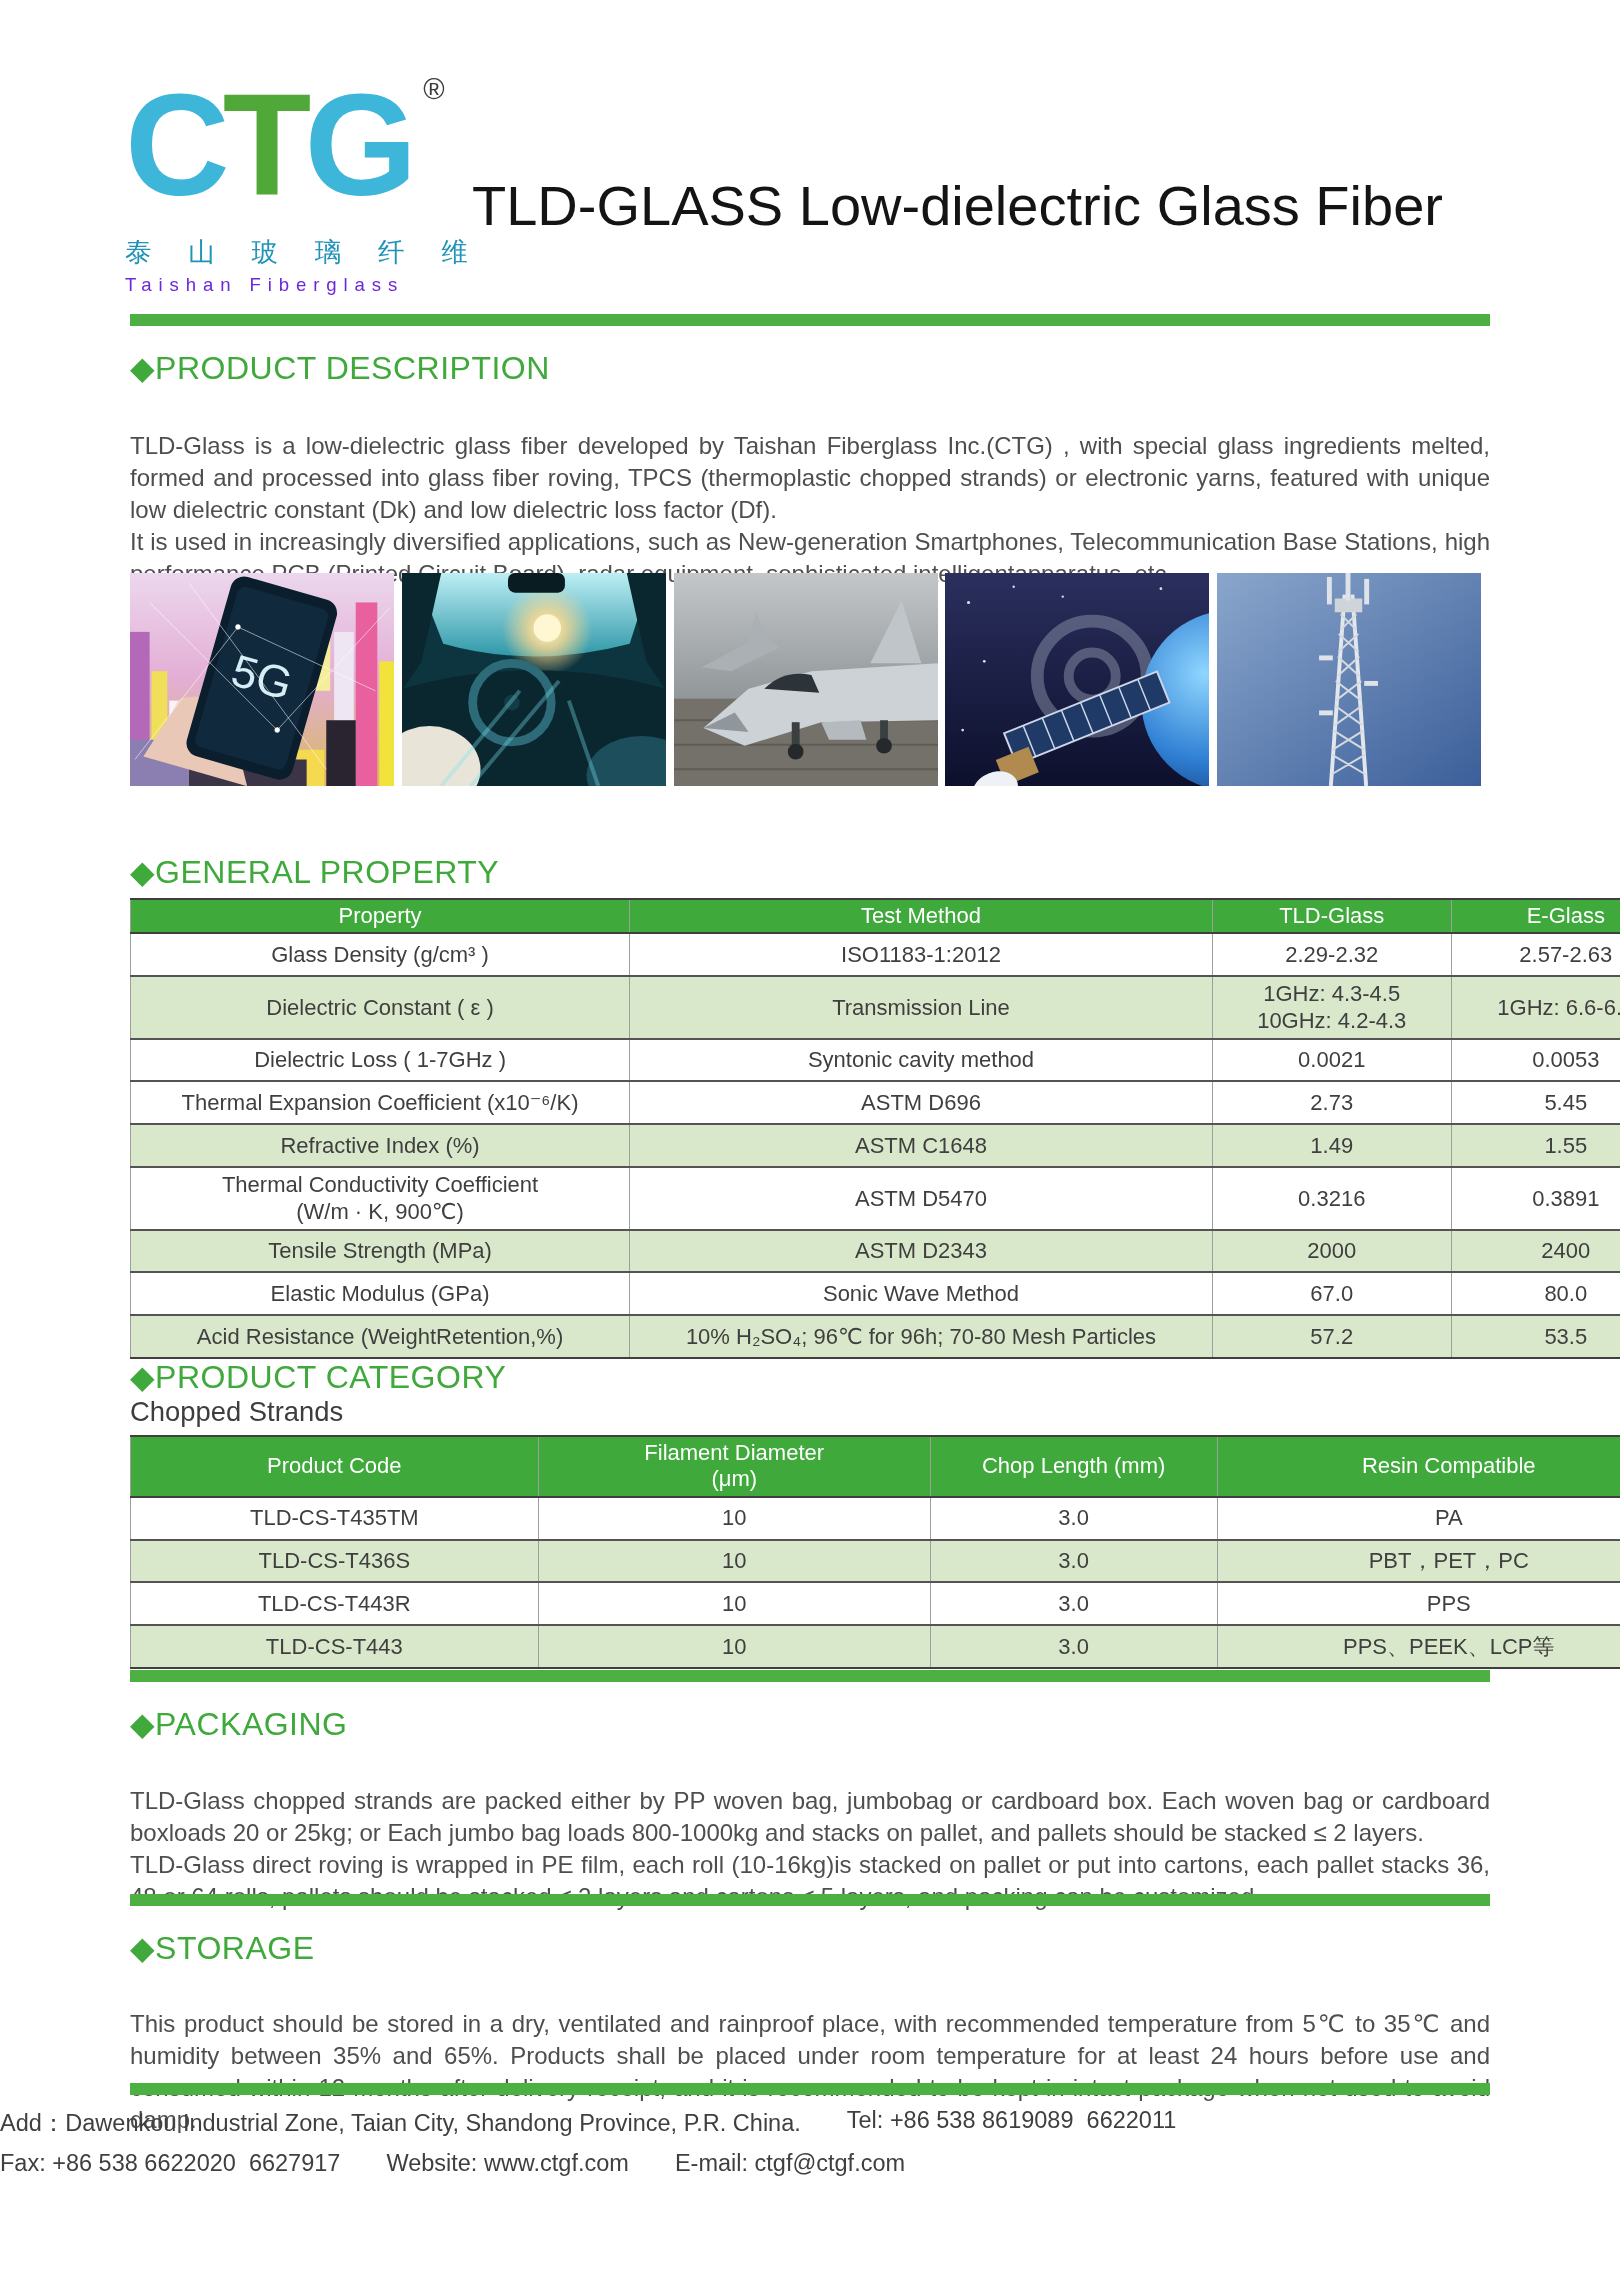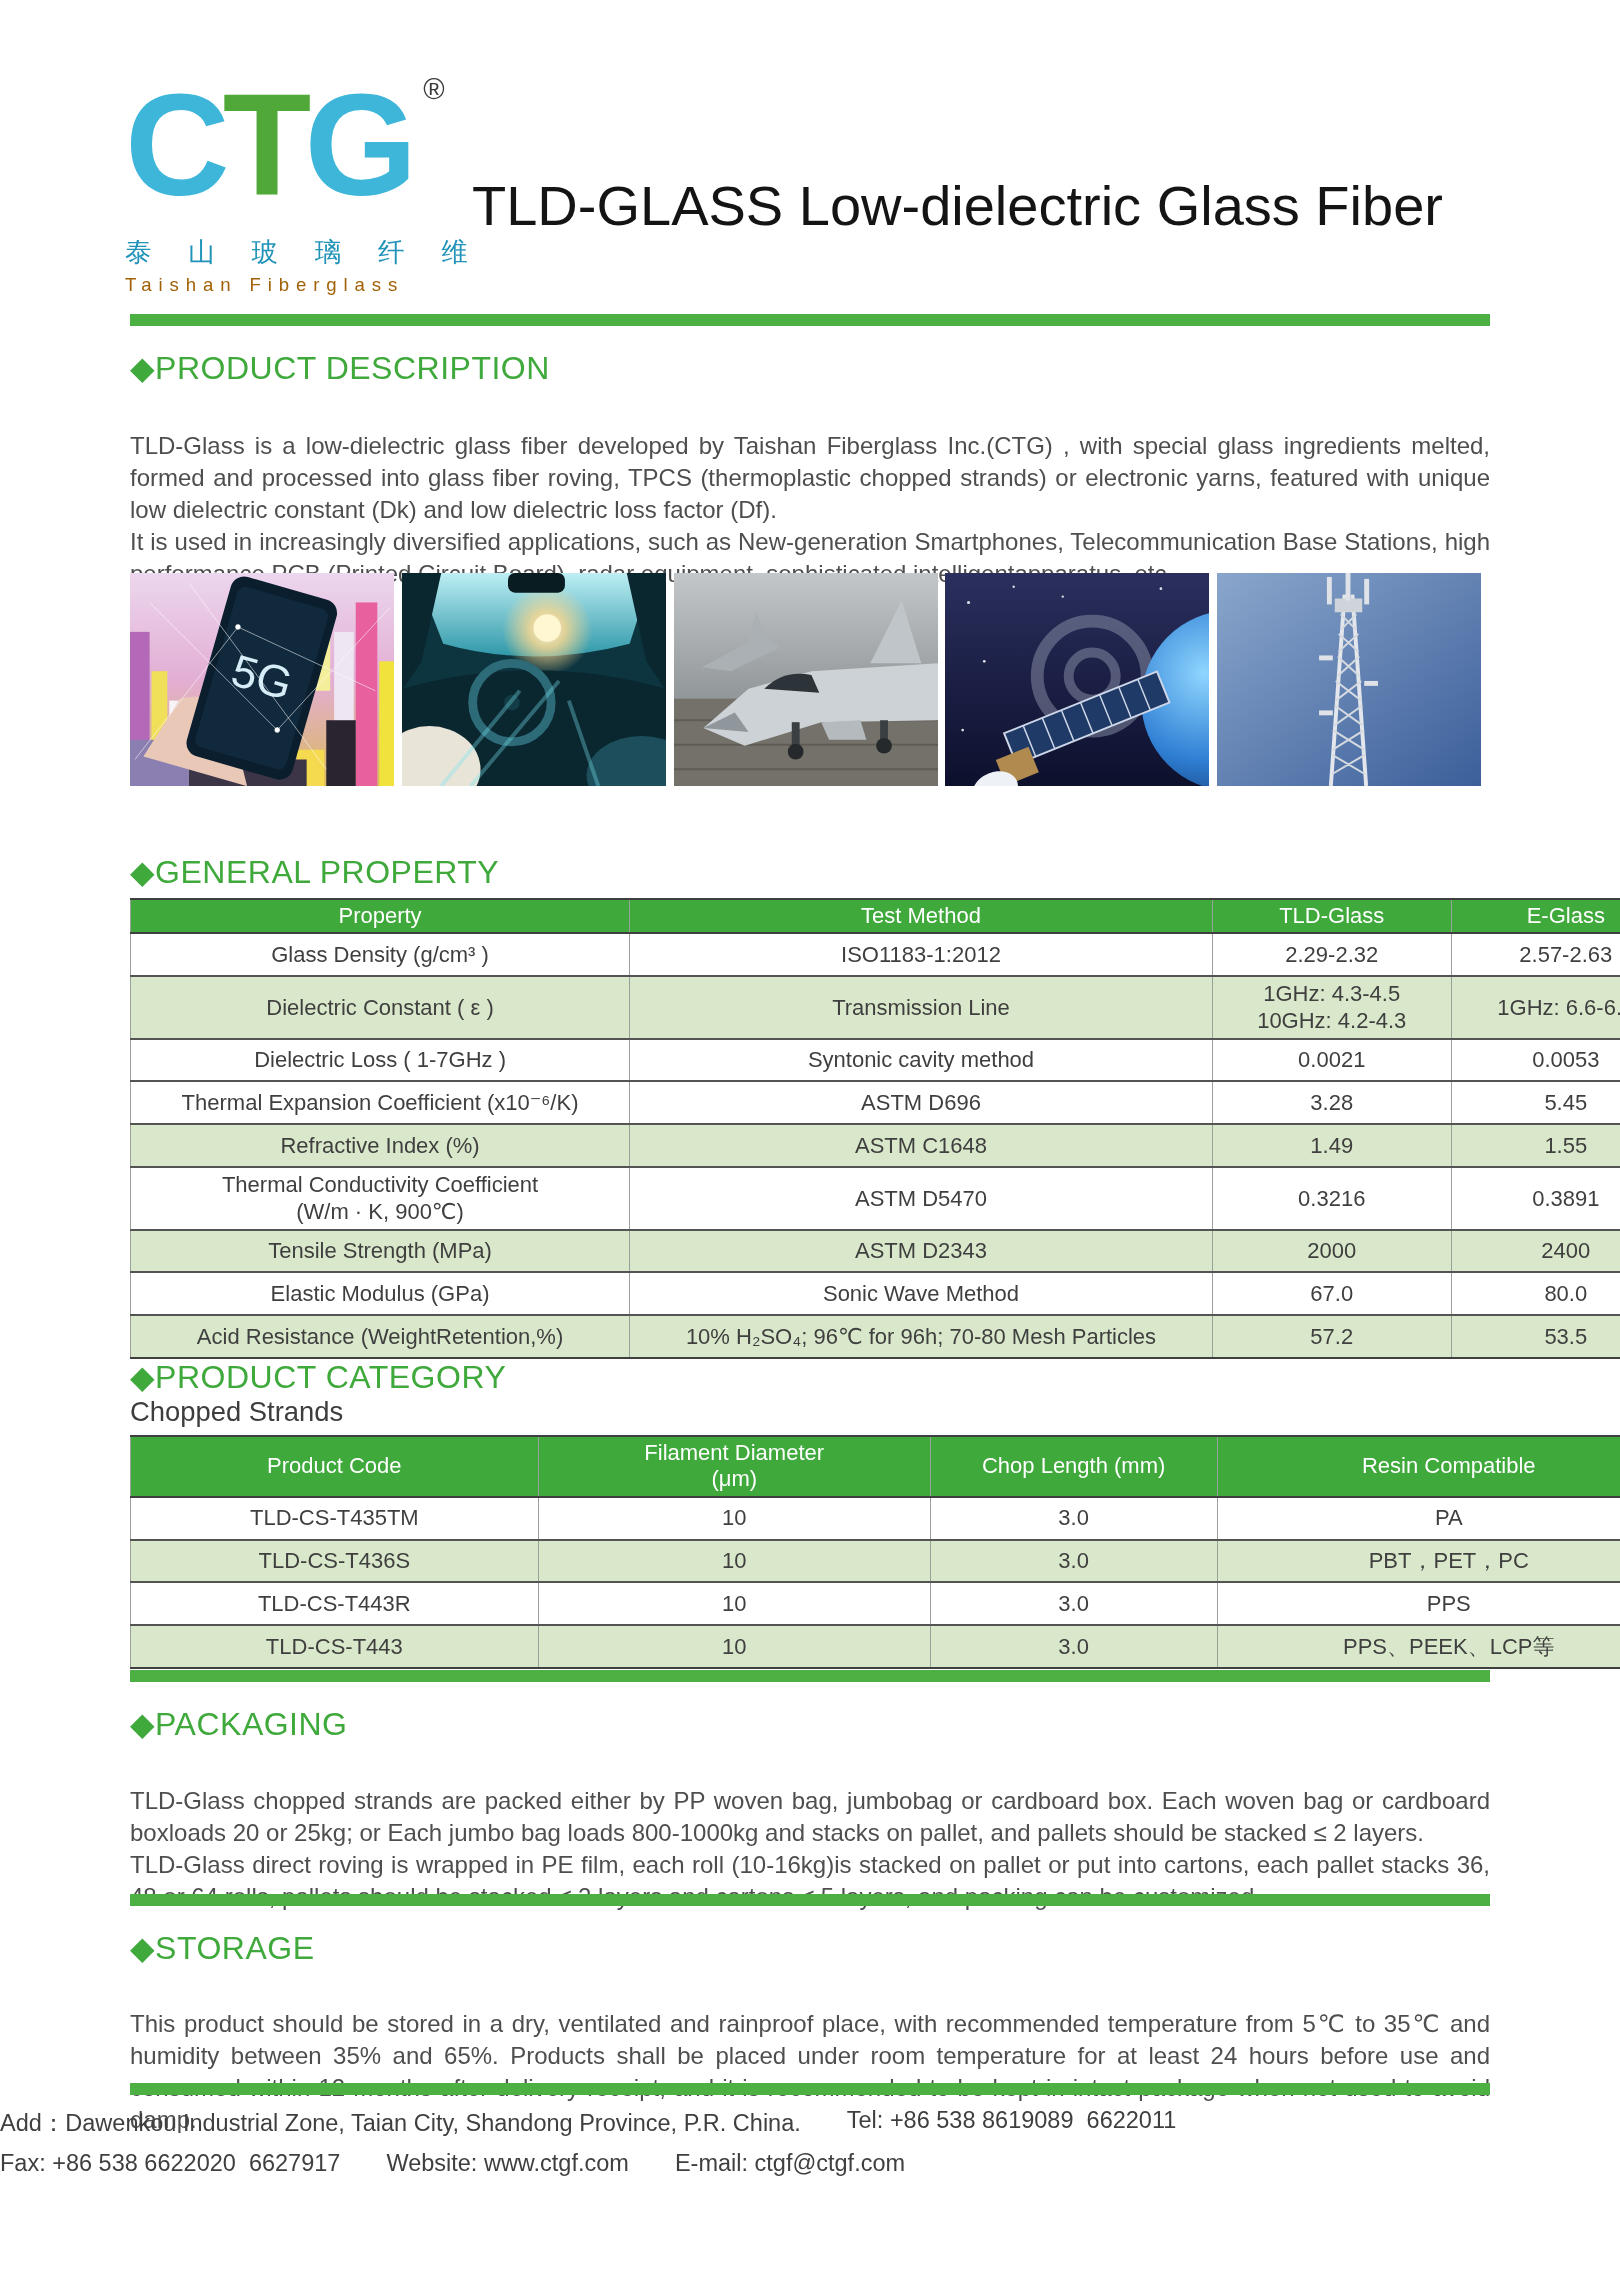--- a/index.html
+++ b/index.html
@@ -8,21 +8,21 @@
     font-family:"Liberation Sans","DejaVu Sans",sans-serif;color:#4a4a4a;overflow:hidden;
   }
   
   .logo{position:absolute;left:125px;top:73px;width:294px;}
   .logo-row{position:relative;line-height:1;}
   .logo-text{font-size:145px;font-weight:700;letter-spacing:-6.9px;line-height:1;}
   .lc,.lg{color:#3eb6da;}
   .lt{color:#4fa838;}
   .logo-reg{position:absolute;top:2px;right:-25.5px;font-size:29px;color:#3a3a3a;font-weight:400;}
   .logo-cn{margin-top:15.7px;font-size:26.5px;color:#2193b8;letter-spacing:14.7px;white-space:nowrap;}
-  .logo-en{margin-top:3.9px;font-size:18.6px;color:#a16207;letter-spacing:6.9px;white-space:nowrap;}
+  .logo-en{margin-top:3.9px;font-size:18.6px;color:#6d28d9;letter-spacing:6.9px;white-space:nowrap;}
   .title{position:absolute;left:472px;top:173px;margin:0;font-size:56px;font-weight:400;color:#141414;letter-spacing:0;white-space:nowrap;}
   
   .bar{position:absolute;left:130px;width:1360px;height:11.8px;background:#4cb043;}
   .bar1{top:314px;} .bar2{top:1670px;} .bar3{top:1894px;} .bar4{top:2083px;}
   
   .sec-h{position:absolute;left:130px;margin:0;font-size:32px;font-weight:400;color:#3fa93c;letter-spacing:0.5px;white-space:nowrap;}
   .h-desc{top:349px;} .h-gp{top:853px;} .h-pc{top:1358px;} .h-pack{top:1705px;} .h-sto{top:1929px;}
   .sub-title{position:absolute;left:130px;top:1396px;margin:0;font-size:27.4px;font-weight:400;color:#3d3d3d;}
   
   .para-block{position:absolute;left:130px;width:1360px;font-size:24px;line-height:32px;text-align:justify;color:#4e4e4e;margin-top:34px;}
@@ -312,21 +312,21 @@
           </td>
         </tr>
         <tr>
           <td>
             <div>Thermal Expansion Coefficient (x10⁻⁶/K)</div>
           </td>
           <td>
             <div>ASTM D696</div>
           </td>
           <td>
-            <div>3.28</div>
+            <div>2.73</div>
           </td>
           <td>
             <div>5.45</div>
           </td>
         </tr>
         <tr class="shaded">
           <td>
             <div>Refractive Index (%)</div>
           </td>
           <td>

